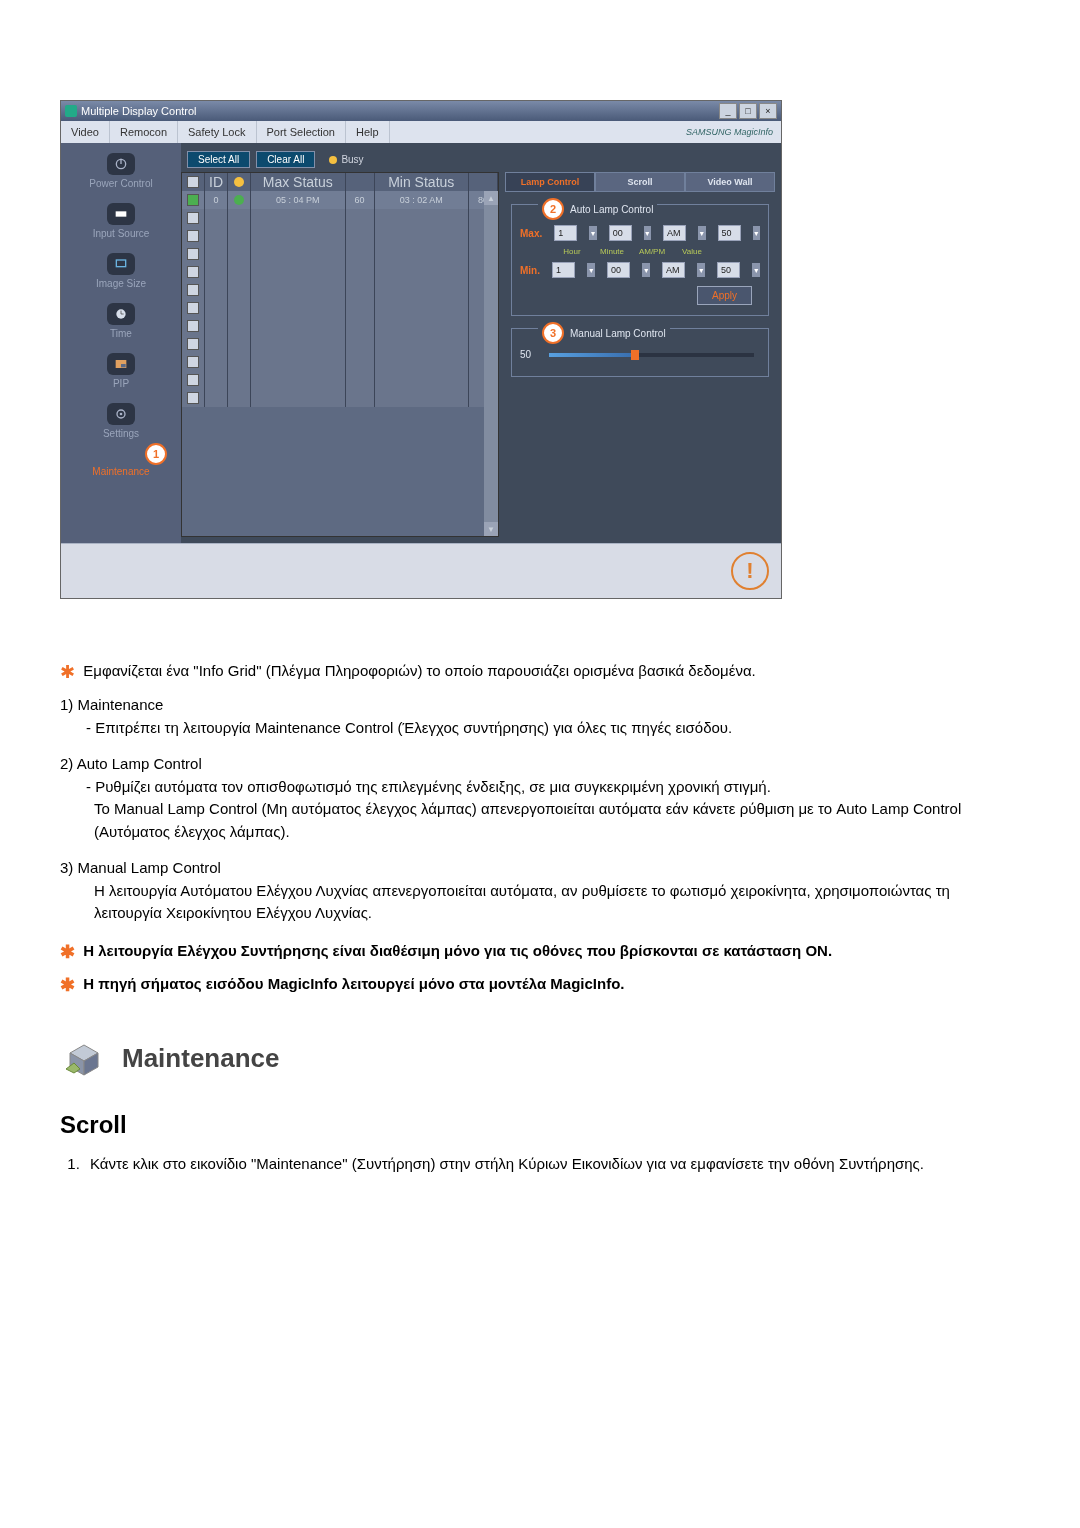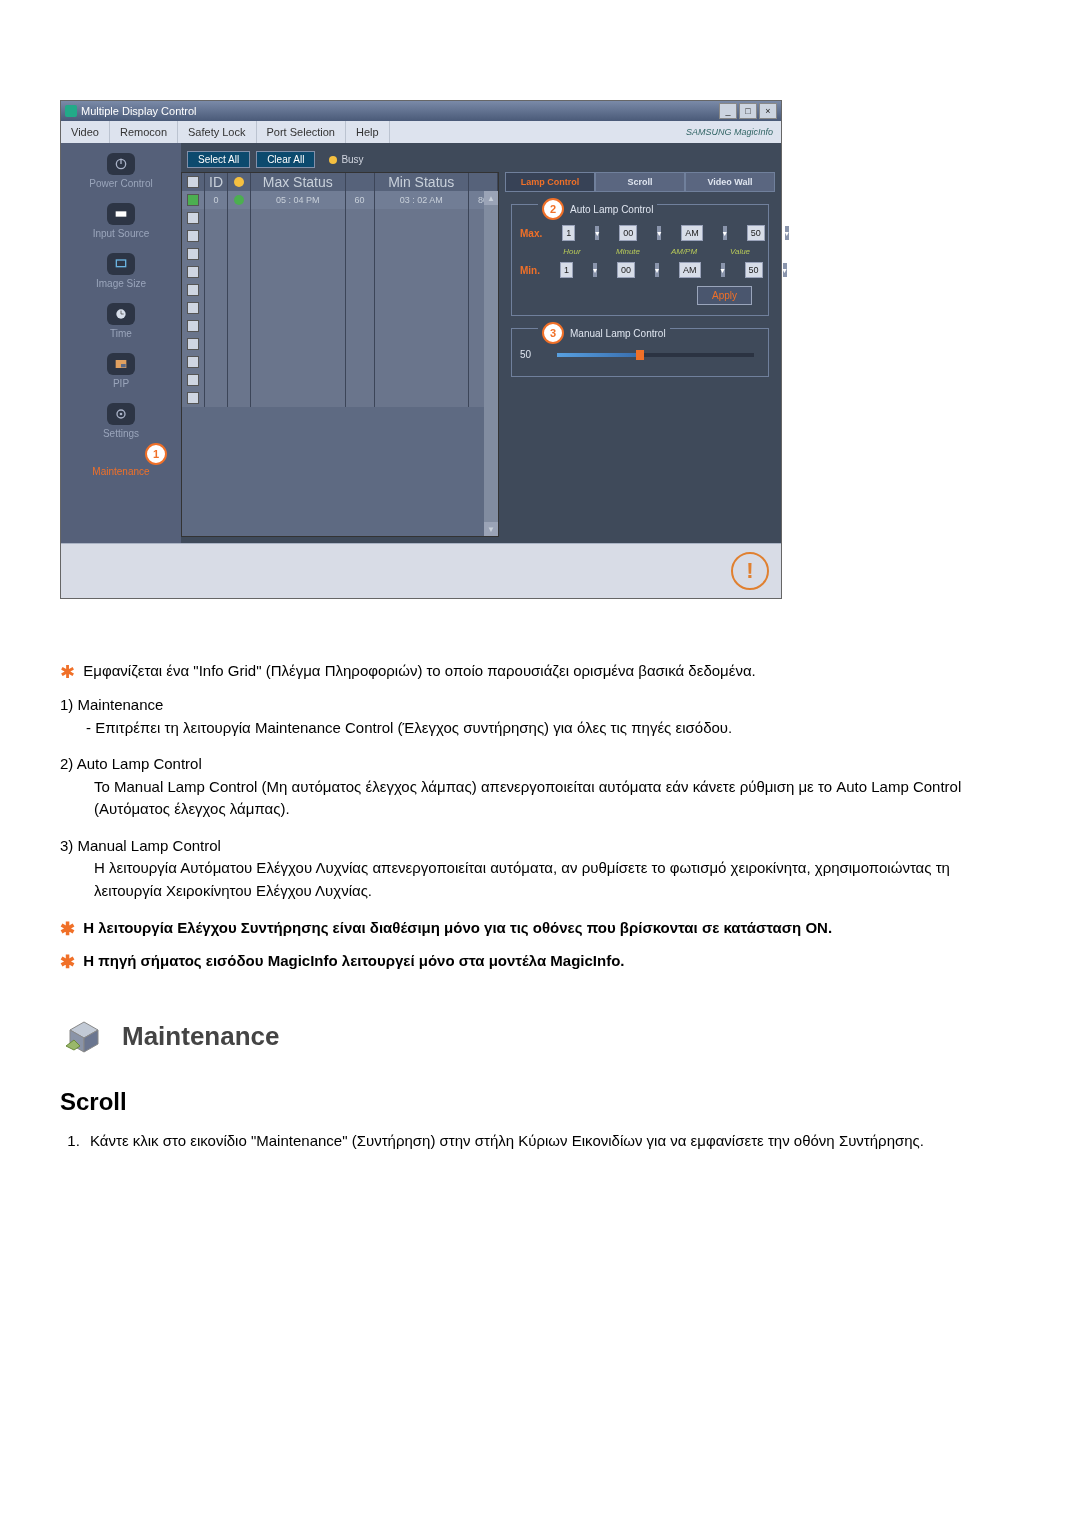--- a/index.html
+++ b/index.html
@@ -138,26 +138,26 @@
   .rp-tab.active { background:#374256; color:#f07028; }
   .rp-box {
     border:1px solid #70809c; margin:12px 6px 0 6px; padding:14px 8px 10px 8px;
     position:relative; font-size:10px;
   }
   .rp-box .legend {
     position:absolute; top:-7px; left:26px;
     color:#dfe5ef; background:#3f4a5a; padding:0 4px; font-size:10px;
     display:flex; align-items:center; gap:6px;
   }
-  .rp-row { display:flex; align-items:center; gap:20px; margin:6px 0;}
+  .rp-row { display:flex; align-items:center; gap:12px; margin:6px 0;}
   .rp-label { color:#f07028; font-weight:bold; width:30px; }
   .sel { background:#d7dde8; color:#222; border:1px solid #9aa3ba; height:14px; font-size:9px; width:24px; display:flex; align-items:center; padding:0 3px;}
   .dd { width:12px; height:14px; background:#8a95ac; display:flex; align-items:center; justify-content:center; font-size:8px; color:#fff;}
   .sub { color:#b7c959; font-size:8px; text-align:center;}
-  .sub-row { display:flex; gap:20px; margin-left:34px;font-style:italic;}
+  .sub-row { display:flex; gap:4px; margin-left:34px;}
   .apply-row { display:flex; justify-content:flex-end; margin:8px 8px 0 0;}
   .apply-btn { background:#4a566e; border:1px solid #9aa5bb; color:#f07028; padding:3px 14px; font-size:10px;}
   .slider-track { flex:1; height:4px; background:#2b3342; position:relative; margin:0 6px;}
   .slider-fill { position:absolute; left:0; top:0; height:100%; width:40%; background:linear-gradient(90deg,#58a0e0,#3a70b0);}
   .slider-thumb { position:absolute; left:40%; top:-3px; width:8px; height:10px; background:#f07028;}
   .footer-bar { height:54px; background:#d8dce6; border-top:1px solid #aab3c4; position:relative;}
   .warn-icon { position:absolute; right:12px; top:8px; width:34px; height:34px; border:2px solid #e08030; border-radius:50%; display:flex; align-items:center; justify-content:center; color:#e08030; font-size:22px; font-weight:bold;}
   
   
   .doc-text { font-size:15px; color:#000; line-height:1.5; }
@@ -509,20 +509,21 @@
       <span>Εμφανίζεται ένα "Info Grid" (Πλέγμα Πληροφοριών) το οποίο παρουσιάζει ορισμένα βασικά δεδομένα.</span>
     </div>
 
     <ol class="numlist">
       <li>
         <span class="numlabel">1) Maintenance</span>
         <span class="indent">- Επιτρέπει τη λειτουργία Maintenance Control (Έλεγχος συντήρησης) για όλες τις πηγές εισόδου.</span>
       </li>
       <li>
         <span class="numlabel">2) Auto Lamp Control</span>
+        <span class="indent">- Ρυθμίζει αυτόματα τον οπισθοφωτισμό της επιλεγμένης ένδειξης, σε μια συγκεκριμένη χρονική στιγμή.</span>
         <span class="indent" style="padding-left:34px">Το Manual Lamp Control (Μη αυτόματος έλεγχος λάμπας) απενεργοποιείται αυτόματα εάν κάνετε ρύθμιση με το Auto Lamp Control (Αυτόματος έλεγχος λάμπας).</span>
       </li>
       <li>
         <span class="numlabel">3) Manual Lamp Control</span>
         <span class="indent" style="padding-left:34px">Η λειτουργία Αυτόματου Ελέγχου Λυχνίας απενεργοποιείται αυτόματα, αν ρυθμίσετε το φωτισμό χειροκίνητα, χρησιμοποιώντας τη λειτουργία Χειροκίνητου Ελέγχου Λυχνίας.</span>
       </li>
     </ol>
 
     <div class="starline boldstar">
       <span class="star">✱</span>

